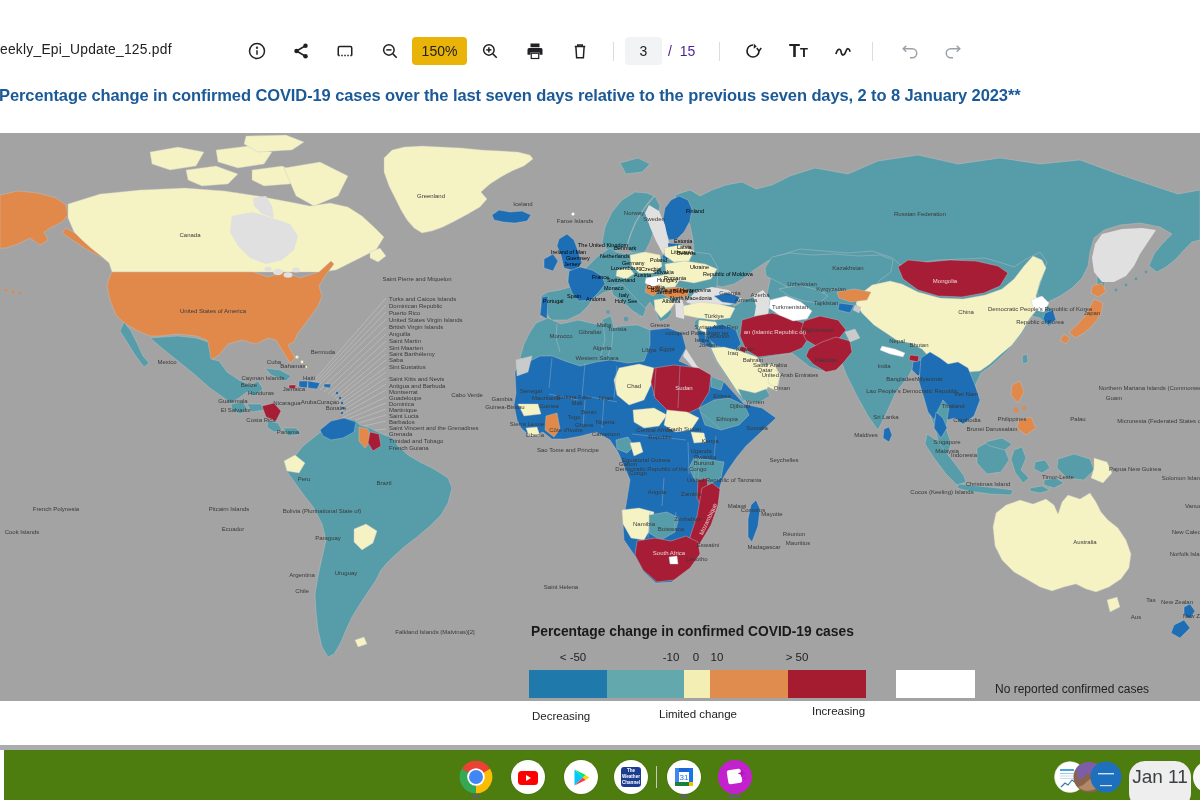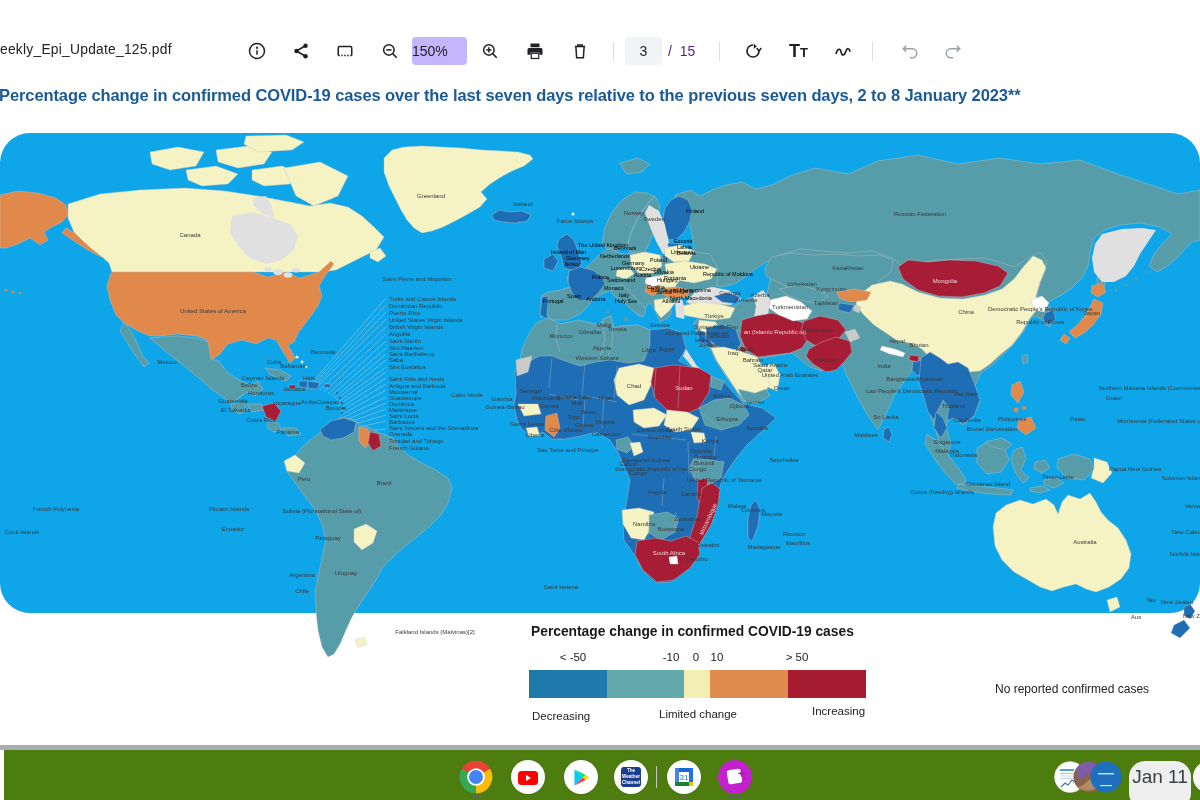--- a/index.html
+++ b/index.html
@@ -1,24 +1,24 @@
 <!DOCTYPE html>
 <html><head>
 <meta charset="utf-8">
 <style>
 html,body{margin:0;padding:0;width:1200px;height:800px;overflow:hidden;background:#fff;font-family:"Liberation Sans",sans-serif;}
 #toolbar{position:absolute;top:0;left:0;width:1200px;height:75px;background:#fff;}
 #fname{position:absolute;left:-13px;top:42px;font-size:13.8px;color:#202124;letter-spacing:0.25px;}
 .tbico{position:absolute;top:42px;width:18px;height:18px;}
-#zoombox{position:absolute;left:412px;top:37px;width:55px;height:28px;background:#c4b5fd;border-radius:4px;text-align:left;line-height:28px;font-size:14px;color:#202124;}
+#zoombox{position:absolute;left:412px;top:37px;width:55px;height:28px;background:#eab308;border-radius:4px;text-align:center;line-height:28px;font-size:14px;color:#202124;}
 #pagebox{position:absolute;left:625px;top:37px;width:37px;height:28px;background:#f1f3f4;border-radius:4px;text-align:center;line-height:28px;font-size:14px;color:#202124;}
 #pagetot{position:absolute;left:668px;top:37px;width:40px;height:28px;font-size:14px;color:#4c1d95;line-height:28px;}
 .vsep{position:absolute;top:42px;width:1px;height:19px;background:#dadce0;}
 #title{position:absolute;left:-1px;top:86px;width:1400px;font-size:16.5px;font-weight:bold;color:#1b5a97;letter-spacing:-0.1px;}
-#mapwrap{position:absolute;left:0;top:133px;width:1200px;height:480px;background:#0ea5e9;border-radius:30px;}
+#mapwrap{position:absolute;left:0;top:133px;width:1200px;height:568px;background:#a3a3a3;}
 #mapedge{position:absolute;left:0;top:745px;width:1200px;height:5px;background:#a9adb0;}
 #dock{position:absolute;left:4px;top:750px;width:1200px;height:50px;background:#4d7c0f;}
 .dockico{position:absolute;top:10px;width:34px;height:34px;border-radius:50%;background:#fff;box-shadow:0 0 2px rgba(0,0,0,0.12);}
 .runbar{position:absolute;top:45px;height:3px;border-radius:2px;background:#5f6368;}
 #janpill{position:absolute;left:1125px;top:11px;width:62px;height:48px;background:#eeeeef;border-radius:16px;text-align:center;line-height:32px;font-size:19px;font-weight:normal;color:#3c4043;}
 #rightpill{position:absolute;left:1189px;top:11px;width:20px;height:32px;background:#f7f7f7;border-radius:16px 0 0 16px;}
 </style>
 </head>
 <body>
 <div id="toolbar">

